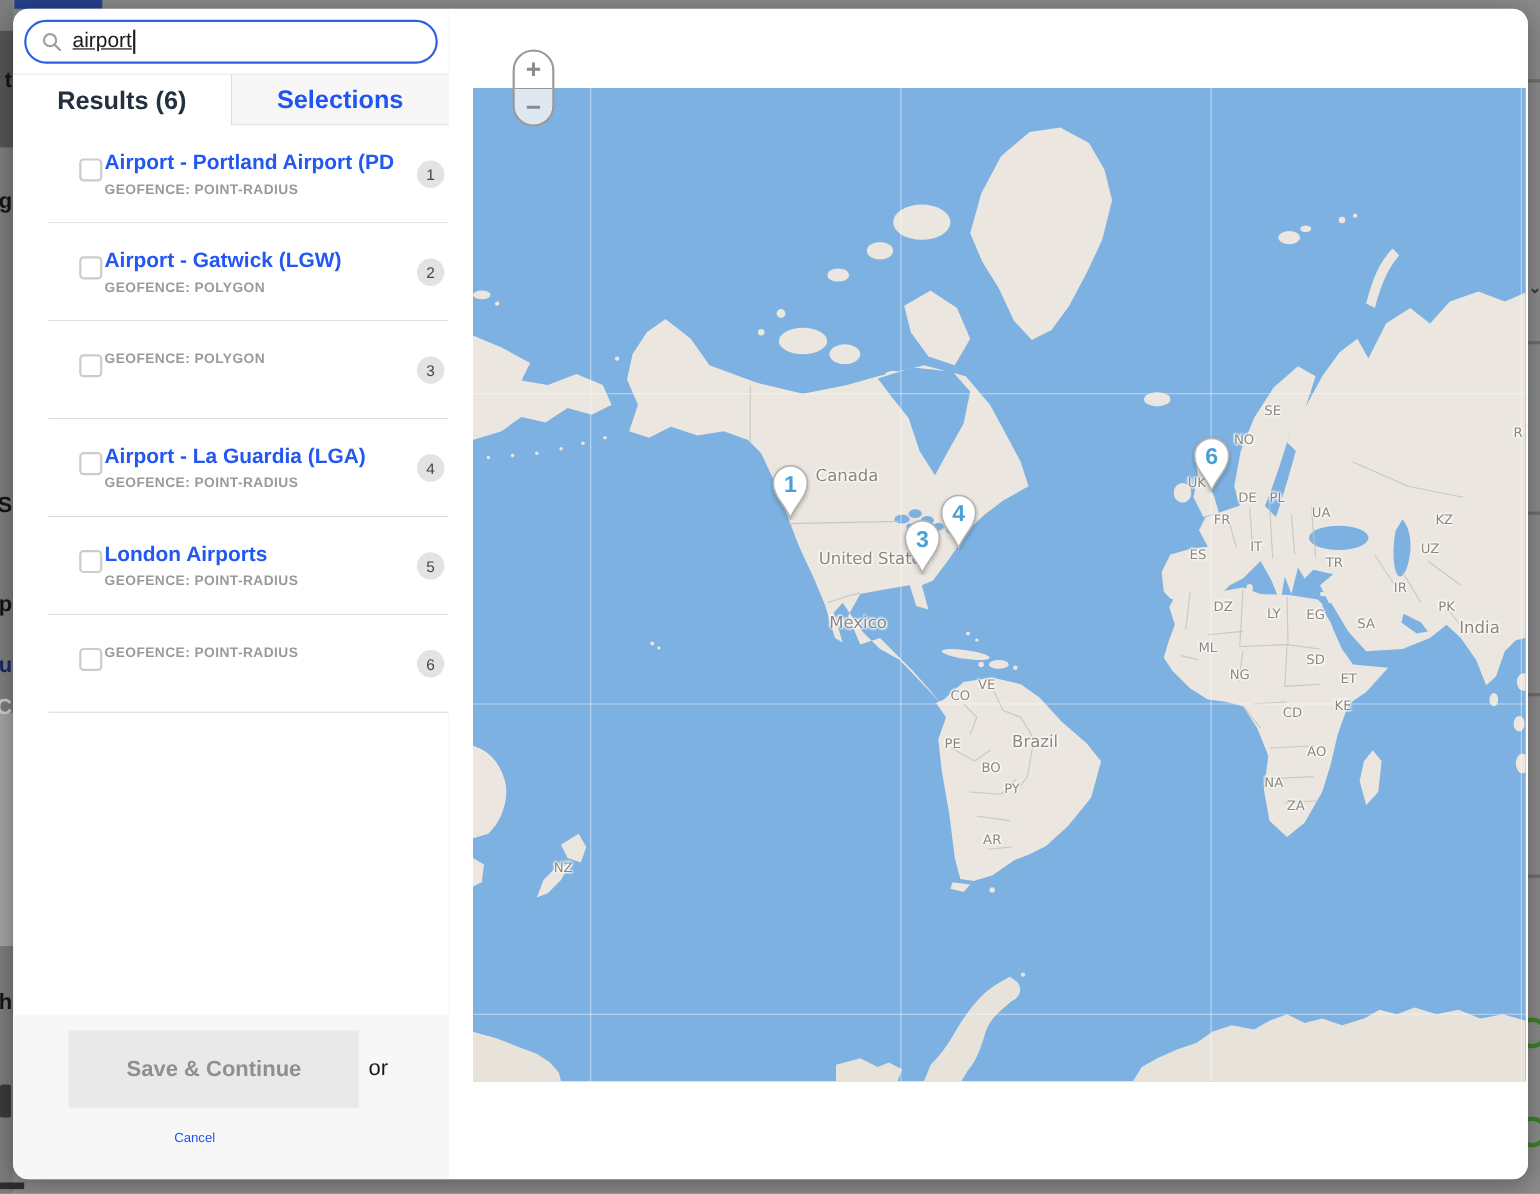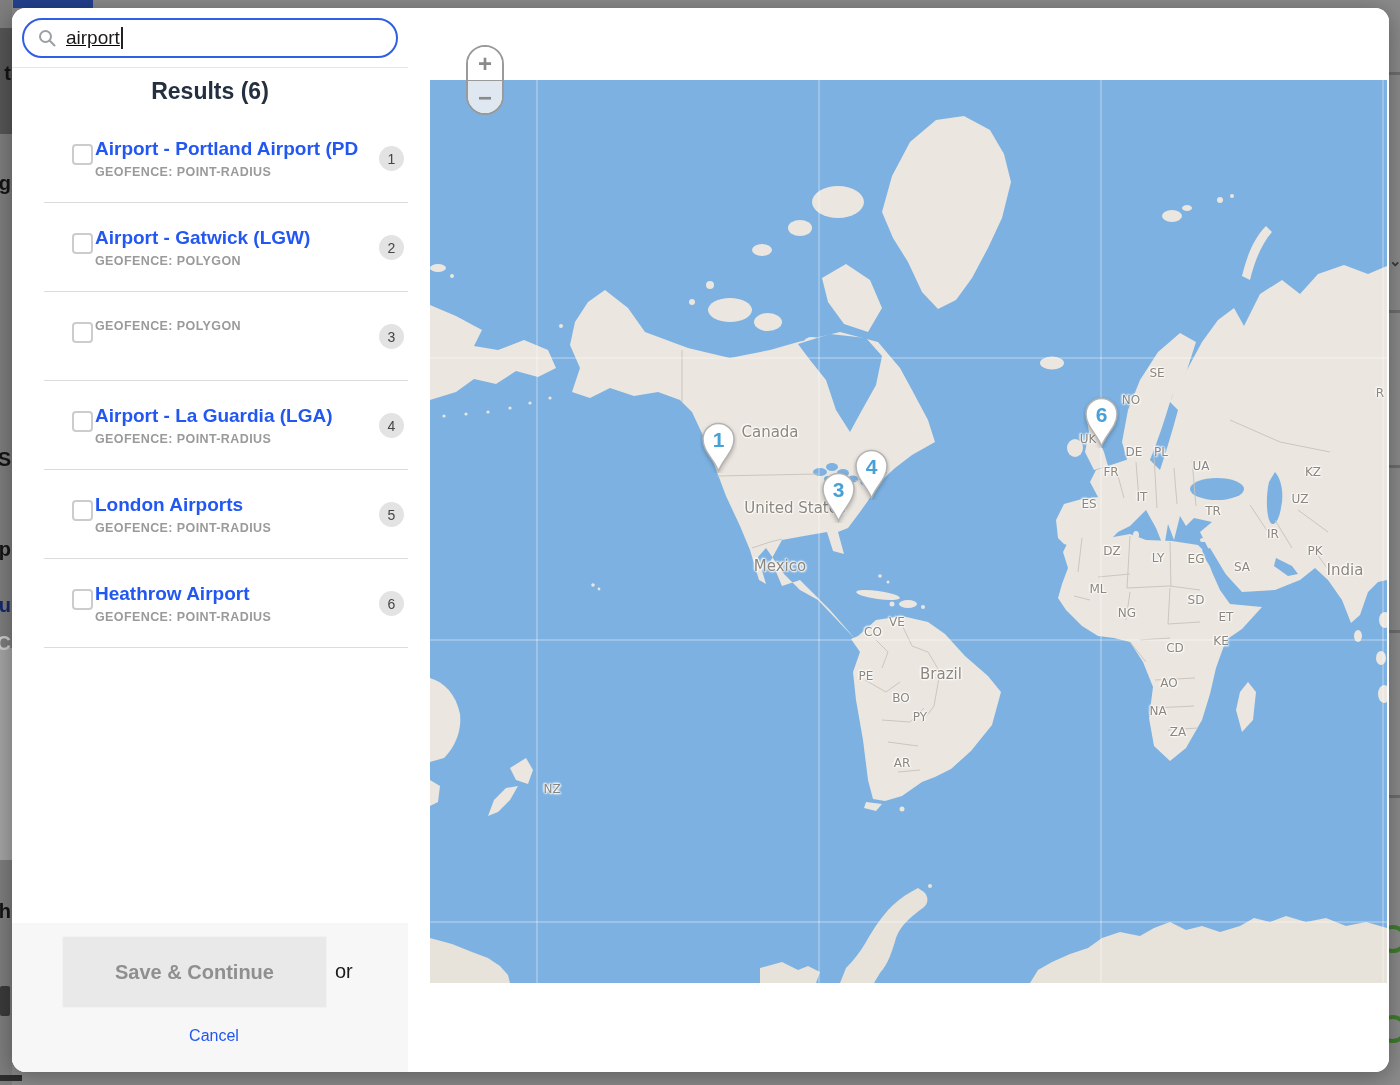--- a/index.html
+++ b/index.html
@@ -61,21 +61,21 @@
     height:43px;background:#fbfbfb;border-top:1px solid #e2e2e2;border-bottom:1px solid #e2e2e2;
     display:flex;align-items:center;justify-content:center;font-size:20px;color:#111;
   }
   .action-area{background:#f7f7f7;height:149px;position:relative;}
   .save-btn{
     position:absolute;left:50px;top:13px;width:265px;height:72px;
     background:#e9e9e9;border:1px solid #f2f2f2;border-radius:2px;
     font-family:inherit;font-size:20px;font-weight:bold;color:#8f8f8f;
   }
   .or-label{position:absolute;left:323px;top:37px;font-size:20px;color:#1a1a1a;}
-  .cancel-link{position:absolute;left:0;top:104px;width:330px;text-align:center;font-size:16px;color:#2155f0;cursor:pointer;padding-left:37px;}
+  .cancel-link{position:absolute;left:0;top:104px;width:330px;text-align:center;font-size:12px;color:#2155f0;cursor:pointer;}
 
   
   .map-area{position:absolute;left:396px;top:0;width:981px;height:100%;background:#ffffff;}
   .map-tile{position:absolute;left:22px;top:72px;width:957px;height:903px;overflow:hidden;background:#7cb1e1;}
   .map-tile svg.world{position:absolute;left:0;top:0;}
   .map-label{position:absolute;transform:translate(-50%,-50%);color:#8c867c;white-space:nowrap;
     font-family:"DejaVu Sans", sans-serif;
     text-shadow:0 0 2px #fff,0 0 2px #fff,0 0 3px #fff,1px 1px 2px #fff,-1px -1px 2px #fff;}
   .map-label.large{font-size:15px;}
   .map-label.small{font-size:12px;}
@@ -130,20 +130,21 @@
           <circle cx="7.5" cy="7.5" r="5.5" fill="none" stroke="#9aa0a6" stroke-width="2"></circle>
           <line x1="11.8" y1="11.8" x2="16.5" y2="16.5" stroke="#9aa0a6" stroke-width="2" stroke-linecap="round"></line>
         </svg>
         <span class="search-text">airport</span>
           <span class="caret"></span>
       </div>
     </div>
 
     <div class="tabbar" id="tabbar">
         <div class="tab active">Results (6)</div>
+        <div class="tab inactive">Selections</div>
       </div>
 
     <div class="results-list" id="results-list">
         <div class="result-row">
           <div class="result-check"></div>
           <div class="result-texts">
             <div class="result-title">Airport - Portland Airport (PD</div>
             <div class="result-sub">GEOFENCE: POINT-RADIUS</div>
           </div>
           <div class="result-badge">1</div>
@@ -175,21 +176,20 @@
           <div class="result-check"></div>
           <div class="result-texts">
             <div class="result-title">London Airports</div>
             <div class="result-sub">GEOFENCE: POINT-RADIUS</div>
           </div>
           <div class="result-badge">5</div>
         </div>
         <div class="result-row">
           <div class="result-check"></div>
           <div class="result-texts">
-            <div class="result-title">Heathrow Airport</div>
             <div class="result-sub">GEOFENCE: POINT-RADIUS</div>
           </div>
           <div class="result-badge">6</div>
         </div>
       </div>
 
     <div class="panel-footer">
       <div class="action-area">
         <button class="save-btn">Save &amp; Continue</button>
         <span class="or-label">or</span>
@@ -327,21 +327,21 @@
             <line x1="0" y1="560" x2="957" y2="560"></line>
           <line x1="0" y1="842" x2="957" y2="842"></line>
         </g>
       </svg>
       <div id="map-labels">
           <div class="map-label large" style="left: 340px; top: 352px;">Canada</div>
           <div class="map-label large" style="left: 365px; top: 428px;">United States</div>
           <div class="map-label large" style="left: 350px; top: 486px;">Mexico</div>
           <div class="map-label large" style="left: 511px; top: 594px;">Brazil</div>
           <div class="map-label large" style="left: 915px; top: 490px;">India</div>
-          <div class="map-label small" style="left: 82px; top: 709px; margin-left: 40px;">NZ</div>
+          <div class="map-label small" style="left: 82px; top: 709px;">NZ</div>
           <div class="map-label small" style="left: 727px; top: 293px;">SE</div>
           <div class="map-label small" style="left: 701px; top: 320px;">NO</div>
           <div class="map-label small" style="left: 658px; top: 359px;">UK</div>
           <div class="map-label small" style="left: 704px; top: 372px;">DE</div>
           <div class="map-label small" style="left: 731px; top: 372px;">PL</div>
           <div class="map-label small" style="left: 771px; top: 386px;">UA</div>
           <div class="map-label small" style="left: 883px; top: 392px;">KZ</div>
           <div class="map-label small" style="left: 681px; top: 392px;">FR</div>
           <div class="map-label small" style="left: 712px; top: 417px;">IT</div>
           <div class="map-label small" style="left: 659px; top: 424px;">ES</div>
@@ -352,21 +352,21 @@
           <div class="map-label small" style="left: 682px; top: 471px;">DZ</div>
           <div class="map-label small" style="left: 728px; top: 478px;">LY</div>
           <div class="map-label small" style="left: 766px; top: 479px;">EG</div>
           <div class="map-label small" style="left: 812px; top: 487px;">SA</div>
           <div class="map-label small" style="left: 668px; top: 509px;">ML</div>
           <div class="map-label small" style="left: 697px; top: 533px;">NG</div>
           <div class="map-label small" style="left: 766px; top: 520px;">SD</div>
           <div class="map-label small" style="left: 796px; top: 537px;">ET</div>
           <div class="map-label small" style="left: 745px; top: 568px;">CD</div>
           <div class="map-label small" style="left: 791px; top: 561px;">KE</div>
-          <div class="map-label small" style="left: 729px; top: 603px; padding-left: 20px;">AO</div>
+          <div class="map-label small" style="left: 757px; top: 603px; padding-left: 20px;">AO</div>
           <div class="map-label small" style="left: 728px; top: 631px;">NA</div>
           <div class="map-label small" style="left: 748px; top: 652px;">ZA</div>
           <div class="map-label small" style="left: 467px; top: 542px;">VE</div>
           <div class="map-label small" style="left: 443px; top: 552px;">CO</div>
           <div class="map-label small" style="left: 436px; top: 596px;">PE</div>
           <div class="map-label small" style="left: 471px; top: 618px;">BO</div>
           <div class="map-label small" style="left: 490px; top: 637px;">PY</div>
           <div class="map-label small" style="left: 472px; top: 683px;">AR</div>
           <div class="map-label small" style="left: 950px; top: 313px;">R</div>
         </div>

